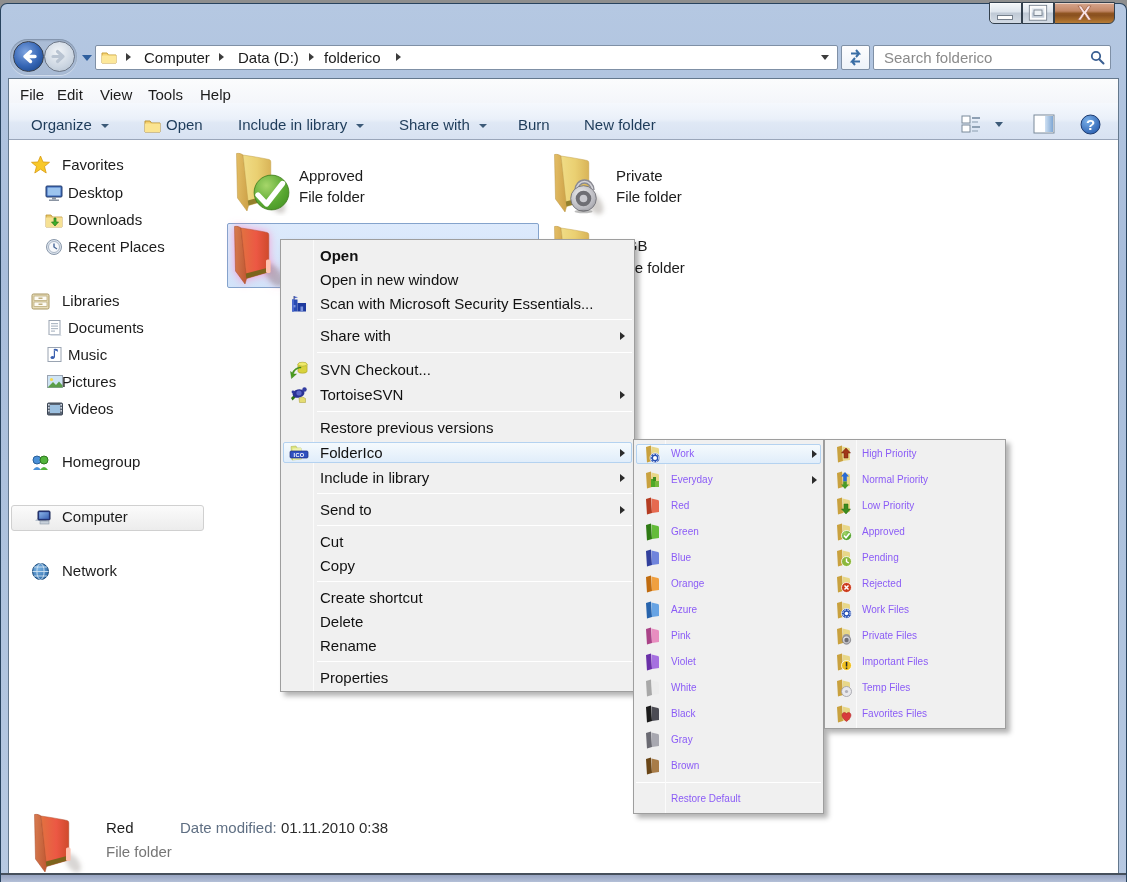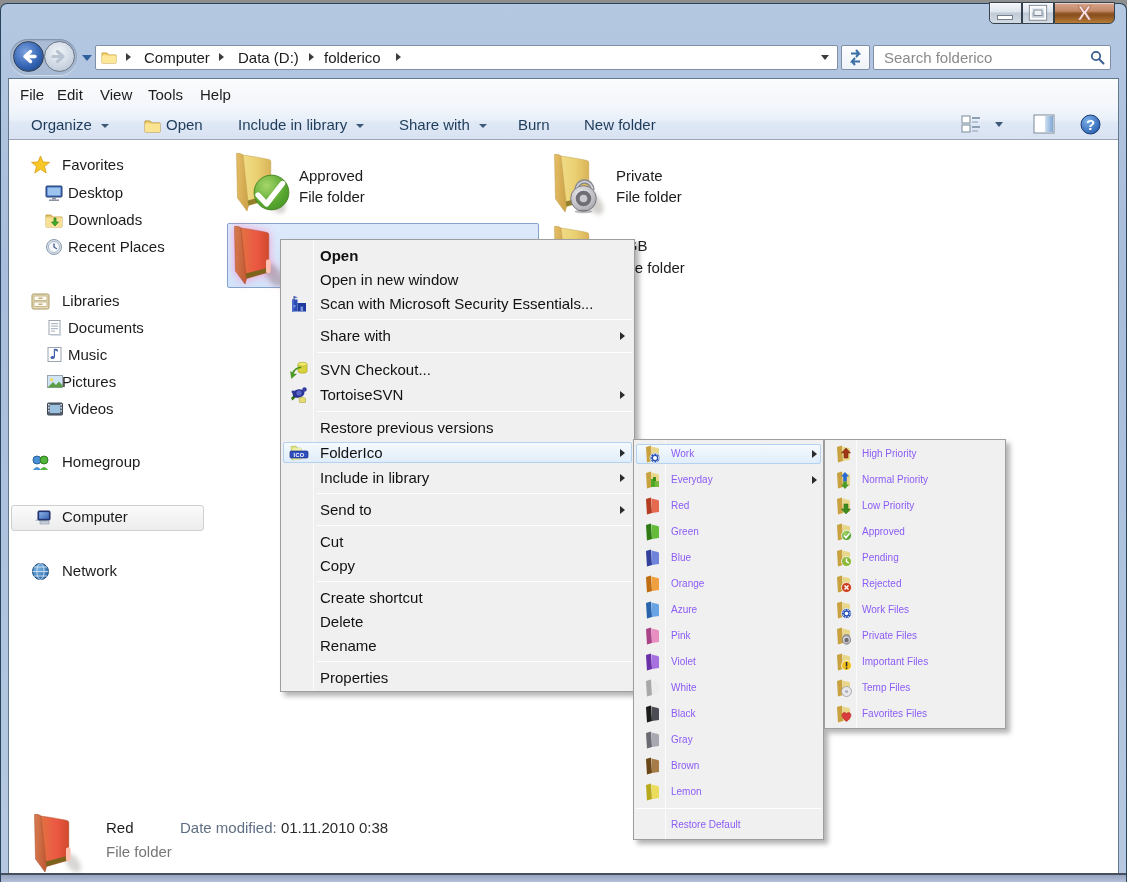--- a/index.html
+++ b/index.html
@@ -420,24 +420,20 @@
         <path d="M9.5 2.5 L16 4 Q17 4.3 17 5.5 L17 16 L10 17 Z" fill="#4c4c54"></path>
       </svg>Black</div>
 <div class="smi"><svg class="micon" viewBox="0 0 20 20">
         <path d="M4 3 L9 1.5 L10 17 L5 18.5 Z" fill="#6a6a72"></path>
         <path d="M9.5 2.5 L16 4 Q17 4.3 17 5.5 L17 16 L10 17 Z" fill="#a8a8b0"></path>
       </svg>Gray</div>
 <div class="smi"><svg class="micon" viewBox="0 0 20 20">
         <path d="M4 3 L9 1.5 L10 17 L5 18.5 Z" fill="#6a4618"></path>
         <path d="M9.5 2.5 L16 4 Q17 4.3 17 5.5 L17 16 L10 17 Z" fill="#a87c48"></path>
       </svg>Brown</div>
-<div class="smi"><svg class="micon" viewBox="0 0 20 20">
-        <path d="M4 3 L9 1.5 L10 17 L5 18.5 Z" fill="#b8a81c"></path>
-        <path d="M9.5 2.5 L16 4 Q17 4.3 17 5.5 L17 16 L10 17 Z" fill="#ecdc5c"></path>
-      </svg>Lemon</div>
 <div class="msep" style="margin:3px 2px 3px 2px"></div>
 <div class="smi">Restore Default</div>
 </div>
 
 <div class="menu" id="m3" style="left:824px;top:439px;width:182px;padding:1px 0;z-index:12">
 <div class="gut" style="left:31px"></div>
 <div class="smi"><svg class="micon" viewBox="0 0 20 20">
         <path d="M4 3 L9 1.5 L10 17 L5 18.5 Z" fill="#c9a13e"></path>
         <path d="M9.5 2.5 L16 4 Q17 4.3 17 5.5 L17 16 L10 17 Z" fill="#e8d788"></path>
         <path d="M13 4 l4.5 5 h-2.5 v5 h-4 v-5 h-2.5 Z" fill="#a03818" stroke="#701c08" stroke-width="0.5"></path>

